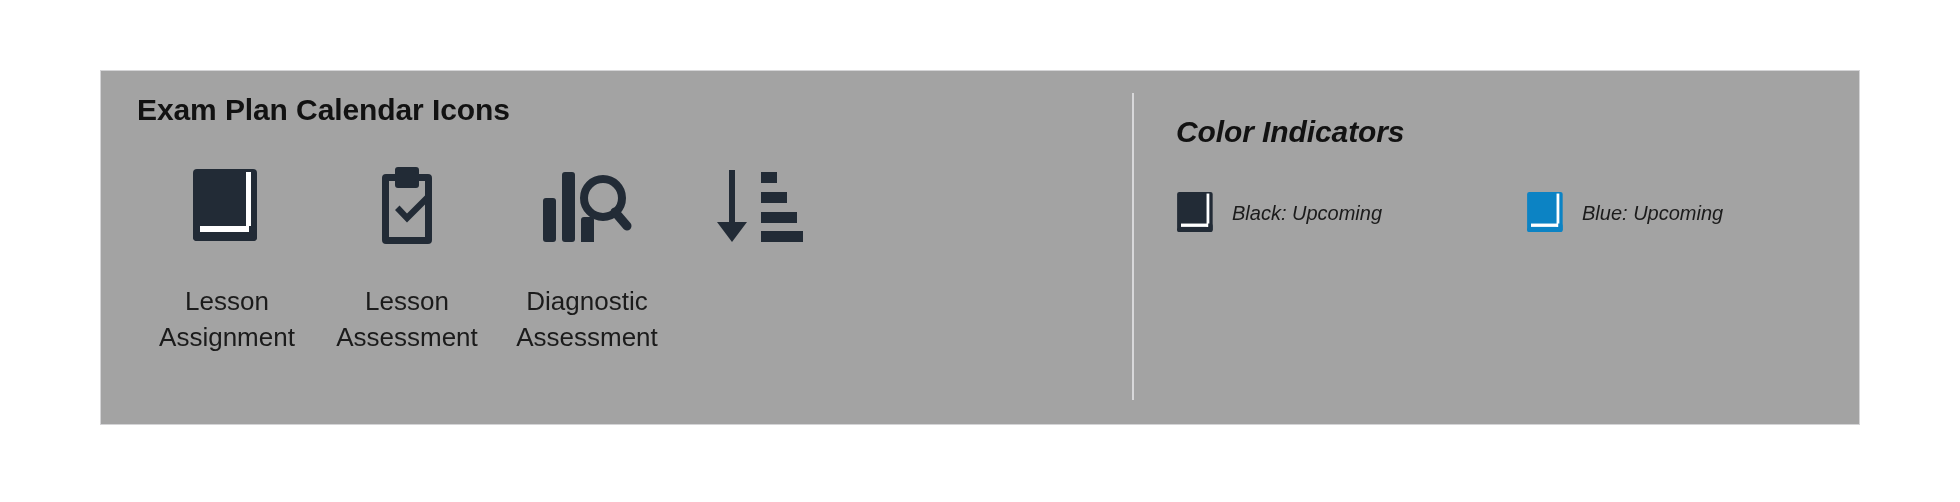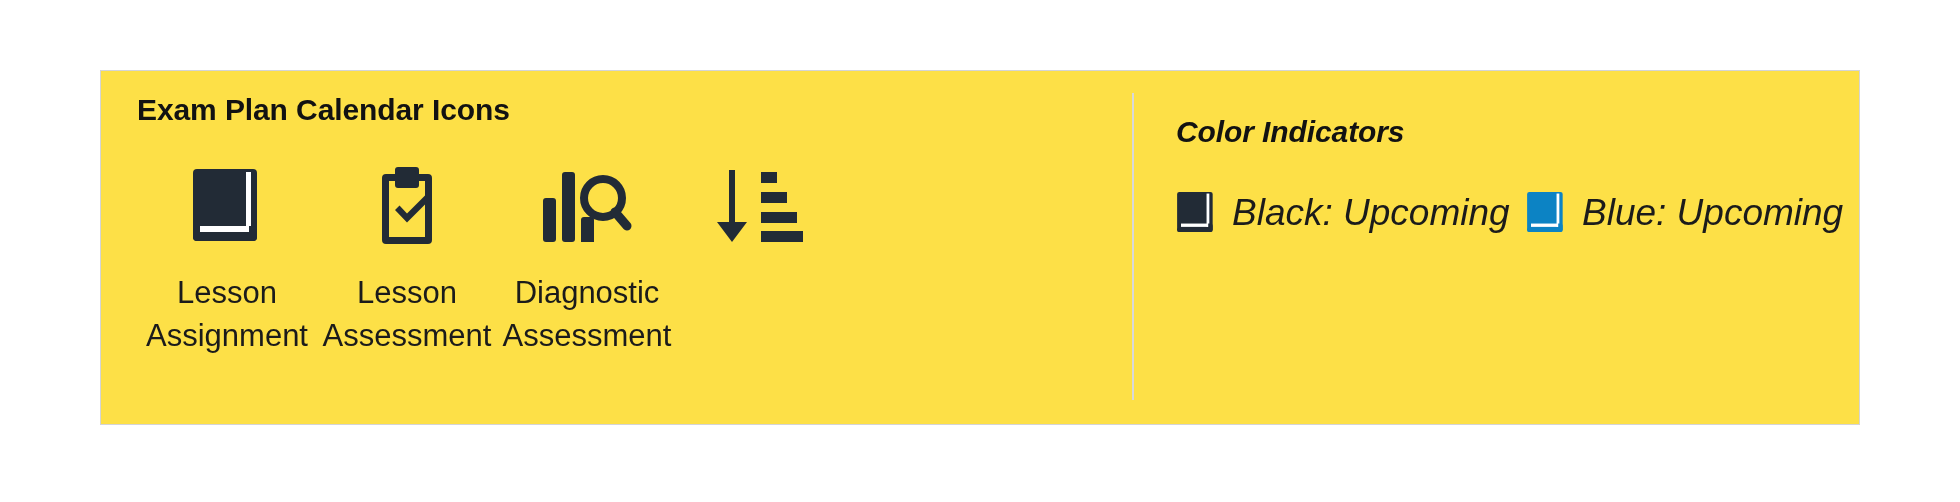--- a/index.html
+++ b/index.html
@@ -16,21 +16,21 @@
     overflow: hidden;
   }
 
   #legend-panel {
     position: absolute;
     left: 100px;
     top: 70px;
     width: 1760px;
     height: 355px;
     box-sizing: border-box;
-    background: #fde047;
+    background: #a3a3a3;
     border: 1px solid #d4d4d6;
     display: flex;
     flex-direction: row;
     align-items: stretch;
   }
 
   
   .section-left {
     position: relative;
     width: 1031px;
@@ -73,23 +73,23 @@
   .icon-cell.narrow { width: 165px; }
 
   .icon-art {
     height: 86px;
     display: flex;
     align-items: center;
     justify-content: center;
   }
 
   .icon-label {
-    margin-top: 22px;
+    margin-top: 34px;
     text-align: center;
-    font-size: 31px;
+    font-size: 26px;
     line-height: 1.38;
     color: #1b1b1b;
     font-weight: 400;
     white-space: pre-line;
   }
 
   
   .indicator-grid {
     margin-top: 40px;
     display: grid;
@@ -105,21 +105,21 @@
   .indicator-swatch {
     flex: 0 0 auto;
     width: 40px;
     height: 50px;
     display: flex;
     align-items: center;
     justify-content: center;
   }
   .indicator-text {
     margin-left: 16px;
-    font-size: 37px;
+    font-size: 20px;
     color: #1b1b1b;
     line-height: 1.2;
     white-space: nowrap;
   }
 
   svg { display: block; }
 </style>
 </head>
 <body>
 

